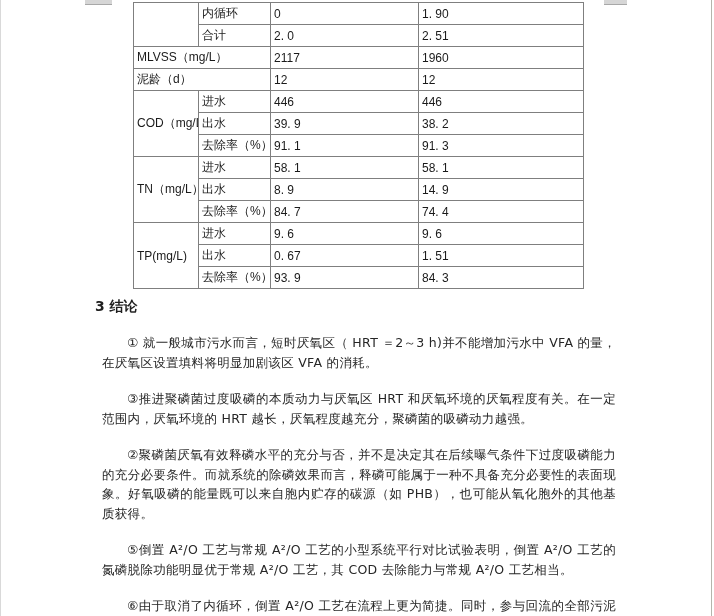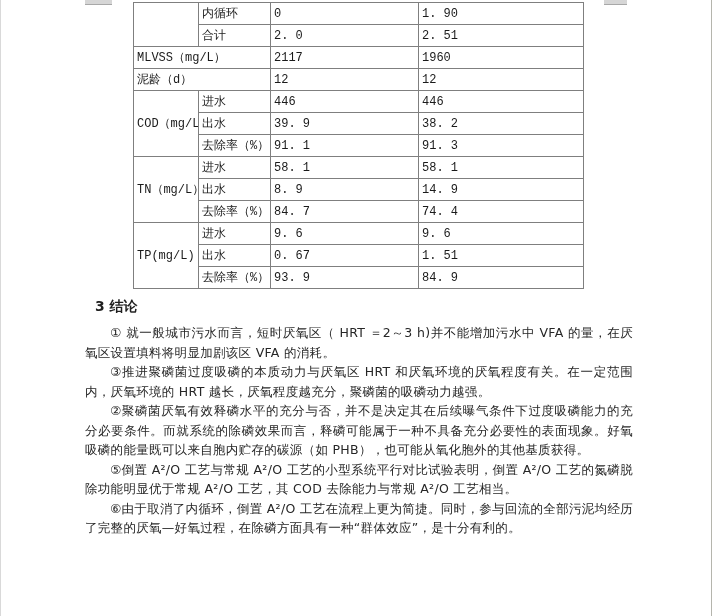--- a/index.html
+++ b/index.html
@@ -24,21 +24,21 @@
     background: #d6d6d6; border-bottom: 1px solid #a8a8a8;
   }
   .top-fragment.left  { left: 85px;  width: 27px; }
   .top-fragment.right { left: 604px; width: 23px; }
 
   table.data-table {
     position: absolute; left: 133px; top: 2px;
     border-collapse: collapse;
     table-layout: fixed;
     width: 450px;
-    font-family: Liberation Mono, monospace;
+    font-family: Liberation Sans, sans-serif;
     font-size: 12px;
     color: #1a1a1a;
   }
   table.data-table td {
     border: 1px solid #7f7f7f;
     height: 21px;
     padding: 0 2px 0 3px;
     vertical-align: middle;
     white-space: nowrap;
     overflow: hidden;
@@ -50,21 +50,21 @@
 
   .conclusion {
     position: absolute; left: 85px; top: 298px; width: 548px;
   }
   .conclusion h2 {
     font-size: 14px; font-weight: bold;
     margin: 0 0 7px 10px;
     color: #1f1f1f;
   }
   .conclusion p {
-    margin: 0;
+    margin: 17px;
     font-size: 12.5px;
     line-height: 19.5px;
     text-indent: 2em;
     text-align: justify;
     letter-spacing: 0.3px;
   }
 </style>
 </head>
 <body>
 
@@ -141,21 +141,21 @@
       <td>9. 6</td>
     </tr>
     <tr>
       <td>出水</td>
       <td>0. 67</td>
       <td>1. 51</td>
     </tr>
     <tr>
       <td>去除率（%）</td>
       <td>93. 9</td>
-      <td>84. 9</td>
+      <td>84. 3</td>
     </tr>
   </tbody>
 </table>
 
 <div class="conclusion">
   <h2>3 结论</h2>
   <p>① 就一般城市污水而言，短时厌氧区（ HRT ＝2～3 h)并不能增加污水中 VFA 的量，在厌氧区设置填料将明显加剧该区 VFA 的消耗。</p>
   <p>③推进聚磷菌过度吸磷的本质动力与厌氧区 HRT 和厌氧环境的厌氧程度有关。在一定范围内，厌氧环境的 HRT 越长，厌氧程度越充分，聚磷菌的吸磷动力越强。</p>
   <p>②聚磷菌厌氧有效释磷水平的充分与否，并不是决定其在后续曝气条件下过度吸磷能力的充分必要条件。而就系统的除磷效果而言，释磷可能属于一种不具备充分必要性的表面现象。好氧吸磷的能量既可以来自胞内贮存的碳源（如 PHB），也可能从氧化胞外的其他基质获得。</p>
   <p>⑤倒置 A²/O 工艺与常规 A²/O 工艺的小型系统平行对比试验表明，倒置 A²/O 工艺的氮磷脱除功能明显优于常规 A²/O 工艺，其 COD 去除能力与常规 A²/O 工艺相当。</p>

